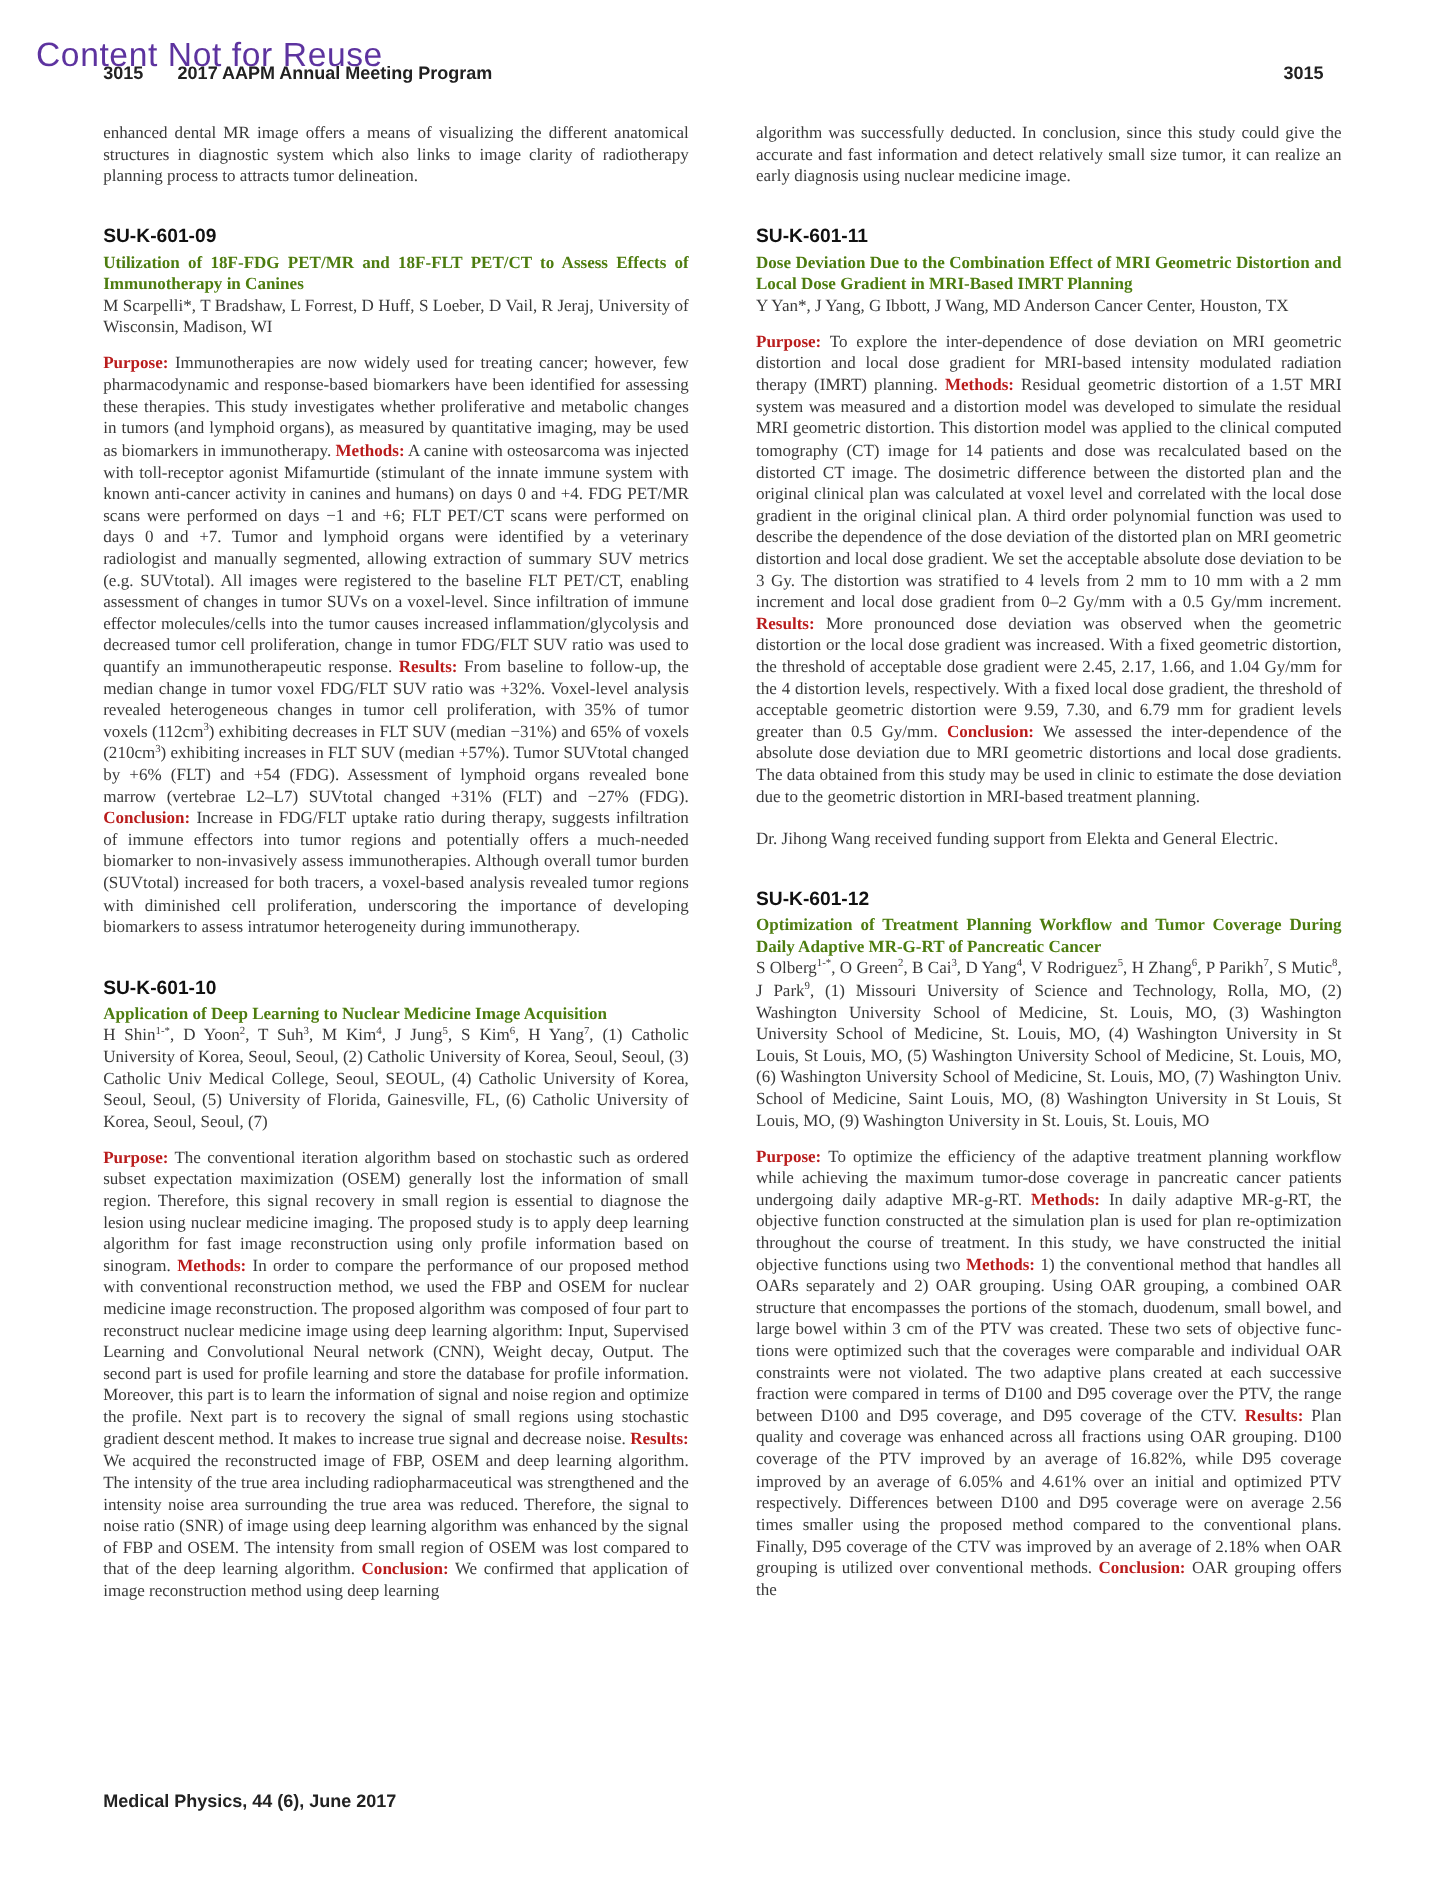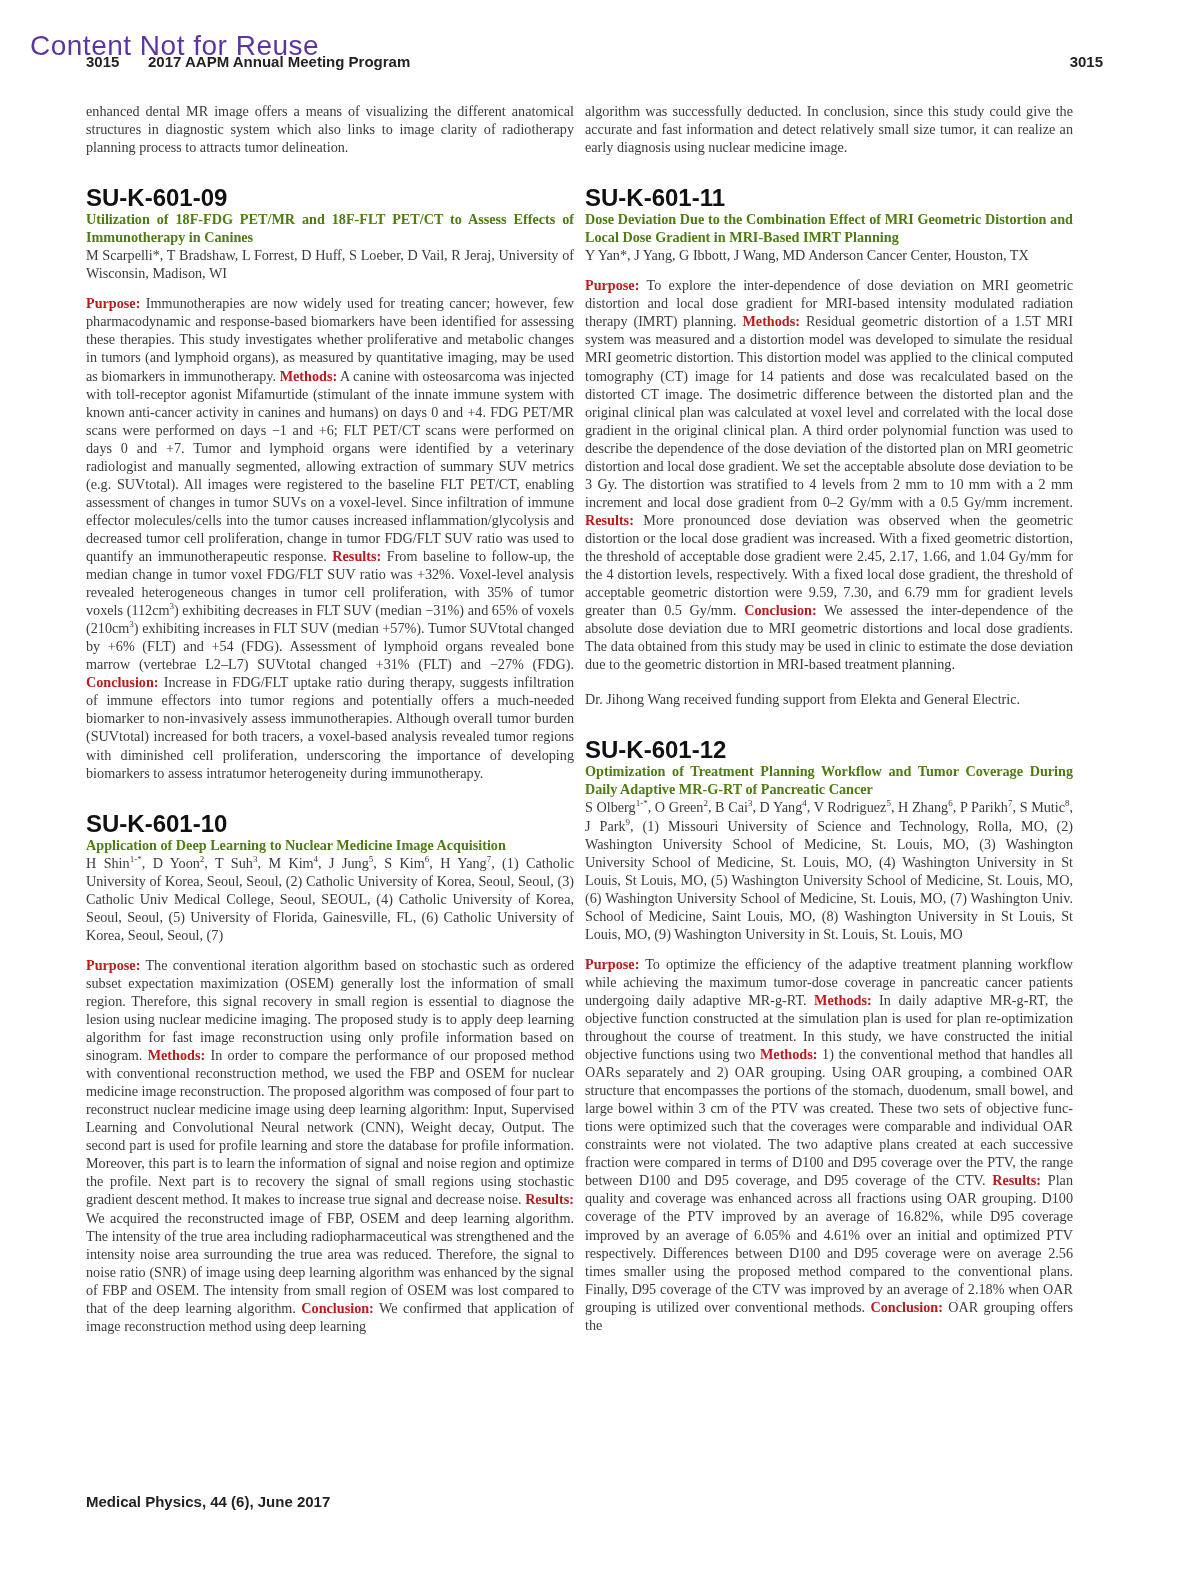--- a/index.html
+++ b/index.html
@@ -15,24 +15,24 @@
   }
   .running-head .pn-left { position: absolute; left: 0; }
   .running-head .journal { position: absolute; left: 62px; }
   .running-head .pn-right { position: absolute; right: 0; }
   .col {
     position: absolute; top: 102px; width: 488px;
     font-family: "Liberation Serif", serif; font-size: 14.2px; line-height: 18.05px;
     color: #3a3a3a; text-align: justify; hyphens: manual;
   }
   .col.left { left: 86px; }
-  .col.right { left: 585px; }
+  .col.right { left: 630px; }
   .col p { margin: 0; }
   .abs-id {
-    font-family: "Liberation Sans", sans-serif; font-weight: bold; font-size: 24px;
+    font-family: "Liberation Sans", sans-serif; font-weight: bold; font-size: 16px;
     color: #111; margin: 0; line-height: 24px;
   }
   .abs-title { font-weight: bold; color: #4d7c0f; margin: 0; text-align: justify; }
   .abs-authors { margin: 0; }
   .abs-body { margin-top: 12px !important; }
   .abs-body b { color: #b91c1c; margin-top: 20px; }
   .gap-md { height: 30px; }
   .note { margin-top: 17px !important; }
   sup { font-size: 9px; line-height: 0; vertical-align: super; }
   .footer {

